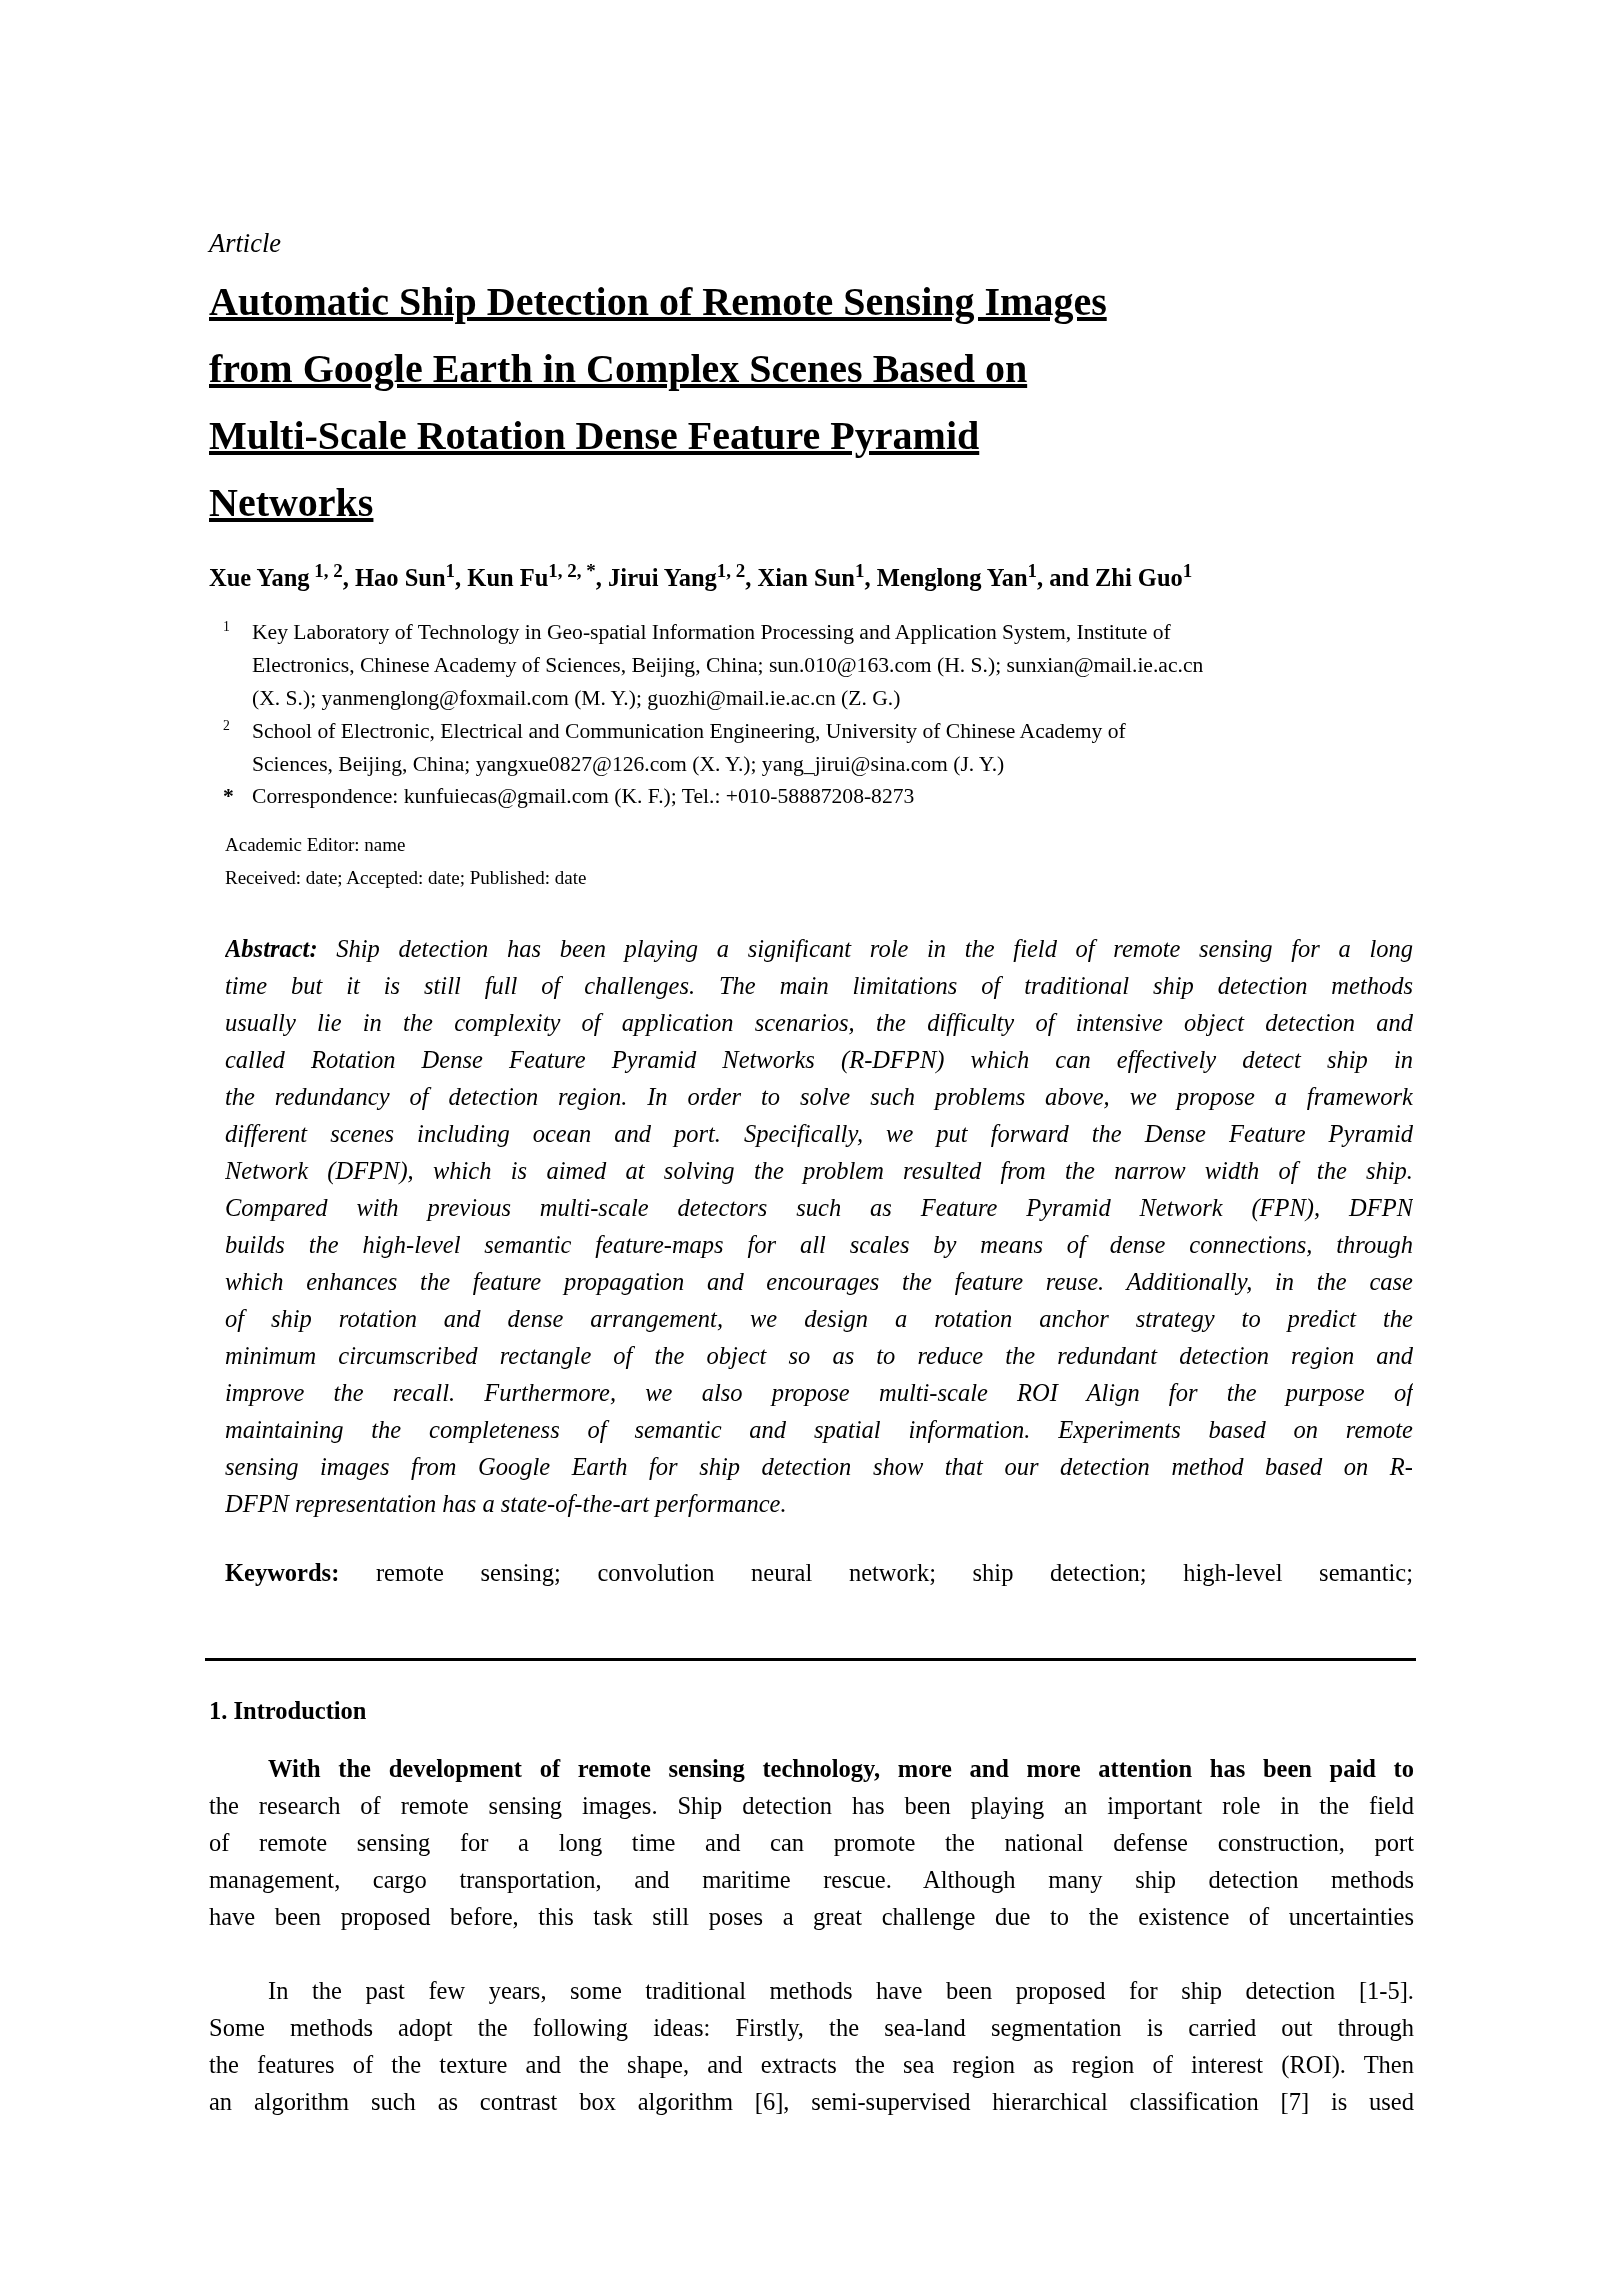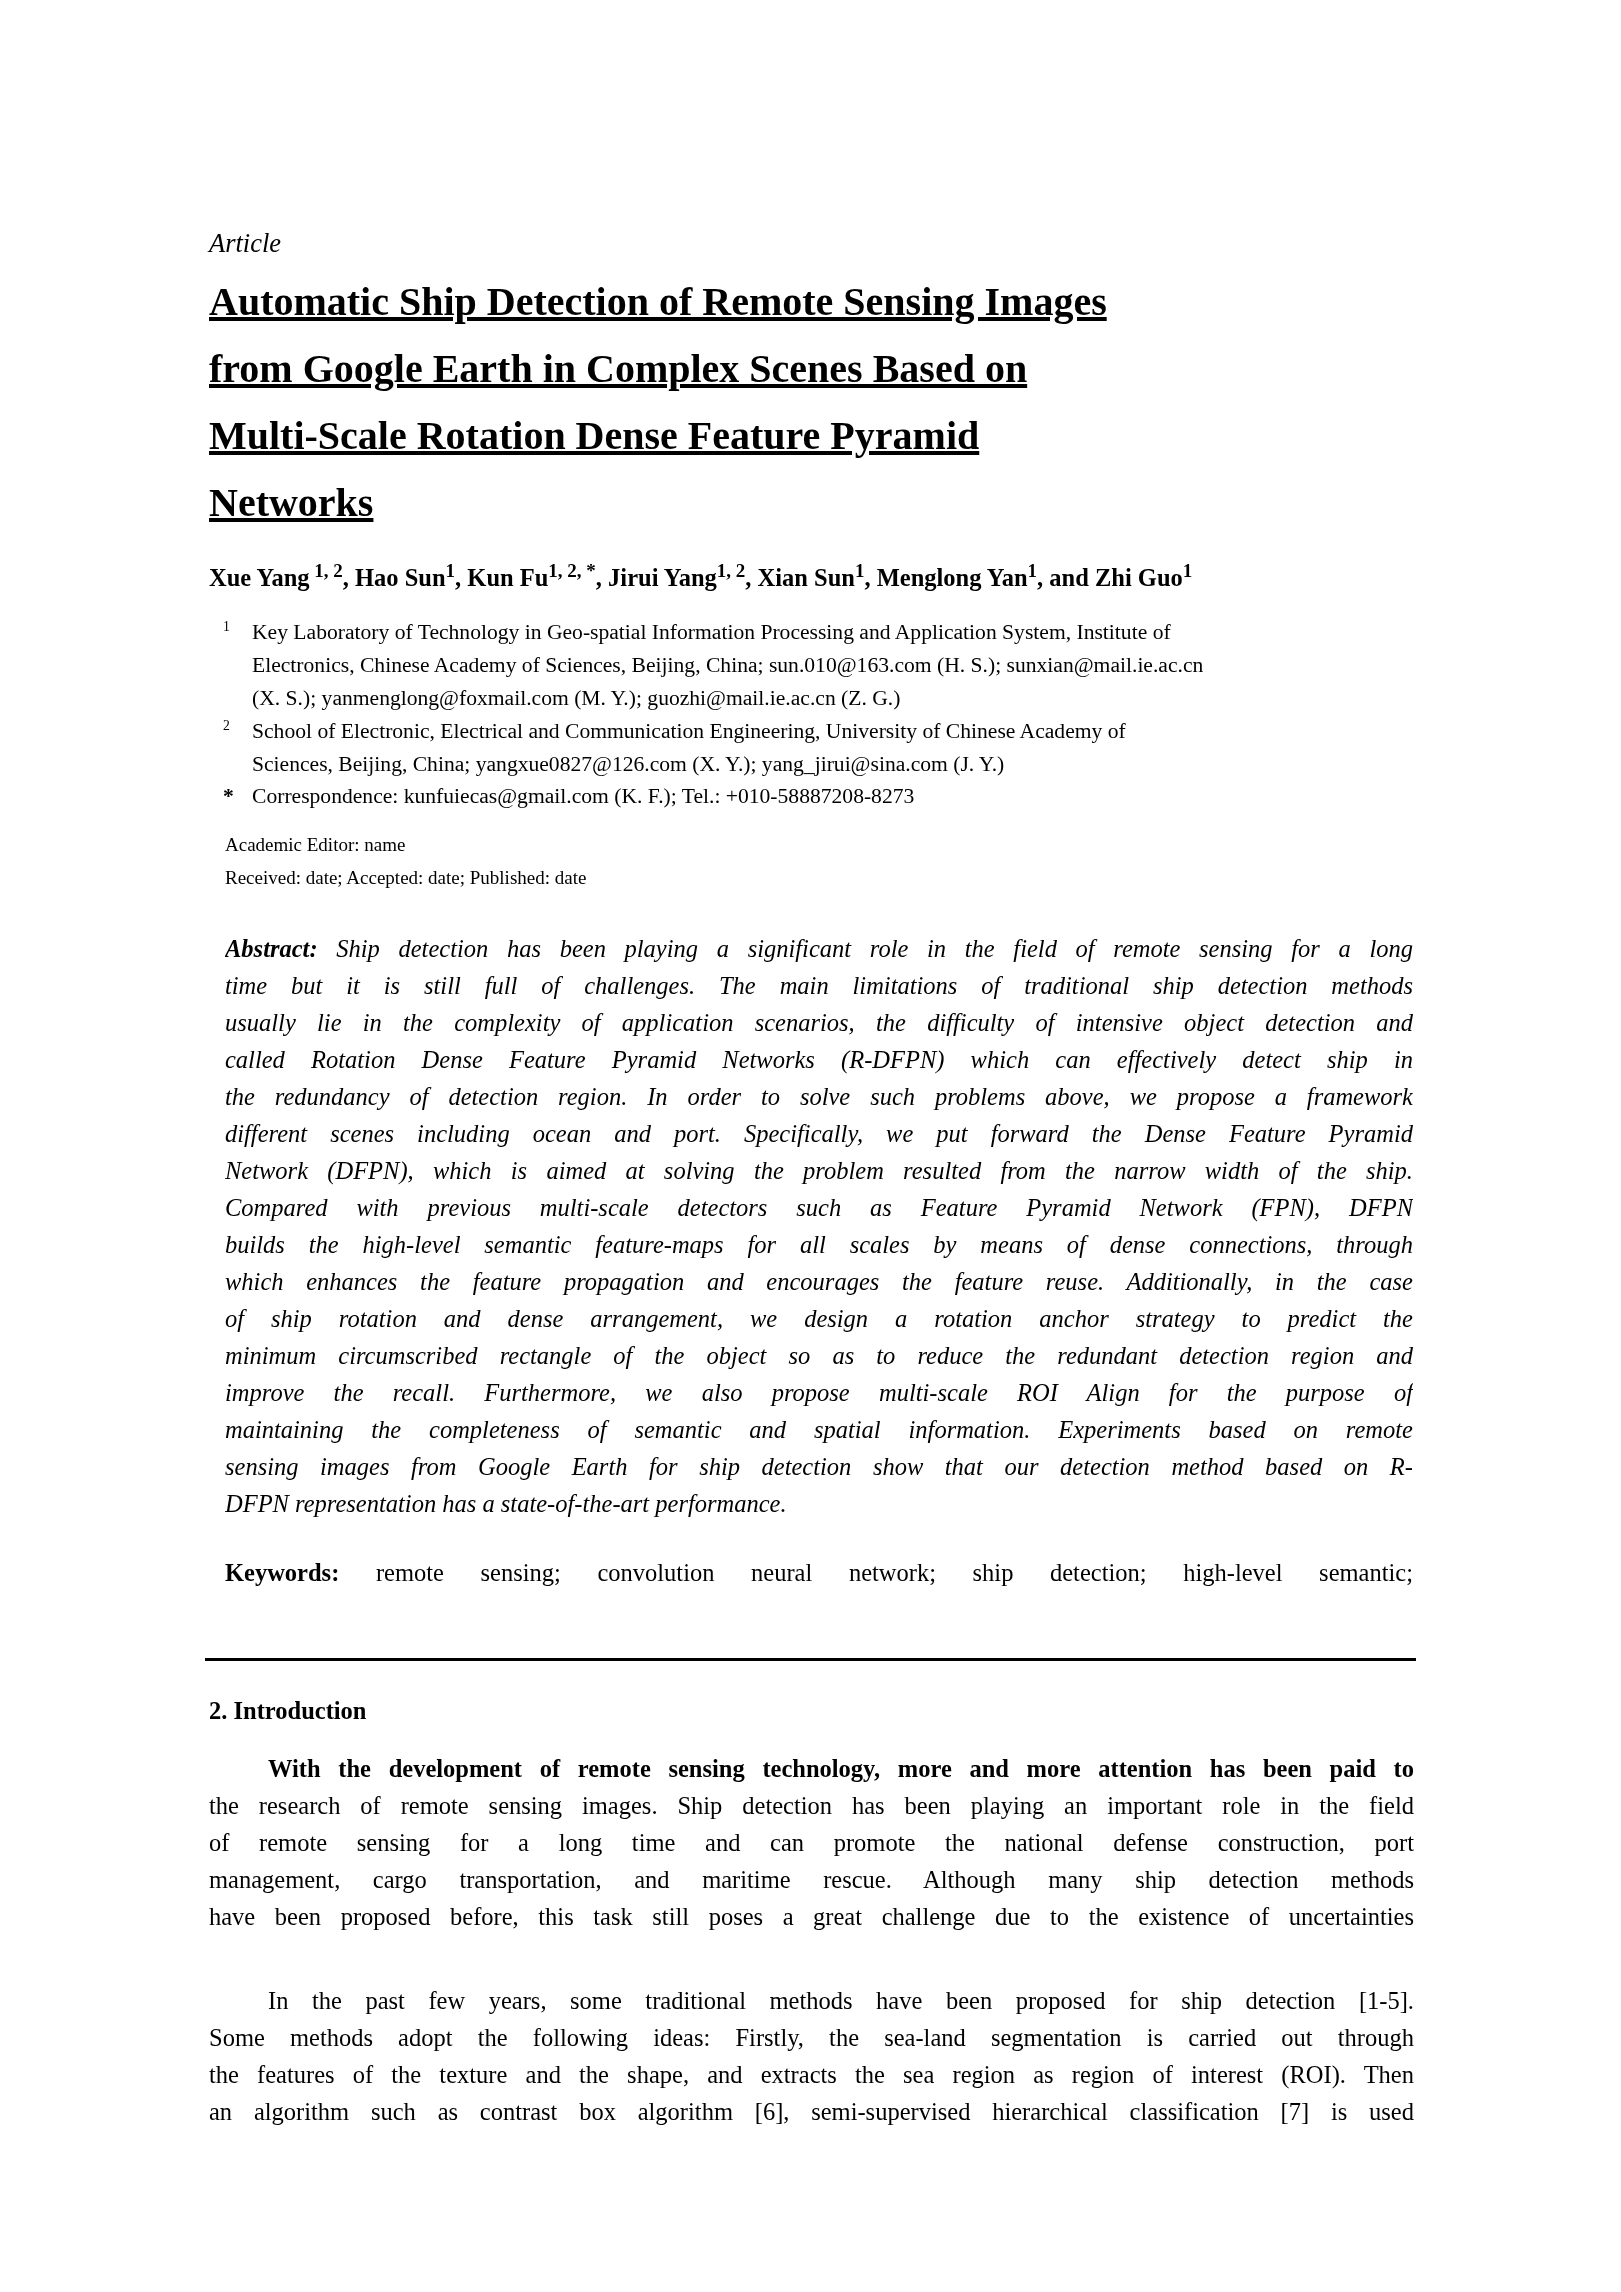--- a/index.html
+++ b/index.html
@@ -76,29 +76,29 @@
   <span class="jline">sensing images from Google Earth for ship detection show that our detection method based on R-</span>
   <span class="jline last">DFPN representation has a state-of-the-art performance.</span>
 </div>
 
 <div class="justify-block" style="left:225px; top:1554px; width:1188px;">
   <span class="jline"><b>Keywords:</b><span> remote sensing; convolution neural network; ship detection; high-level semantic;</span></span>
 </div>
 
 <div class="rule"></div>
 
-<div class="abs section-heading">2. Introduction</div>
+<div class="abs section-heading">1. Introduction</div>
 
 <div class="justify-block" style="left:209px; top:1750px; width:1205px;">
   <span class="jline" style="padding-left:59px;font-weight:bold;">With the development of remote sensing technology, more and more attention has been paid to</span>
   <span class="jline">the research of remote sensing images. Ship detection has been playing an important role in the field</span>
   <span class="jline">of remote sensing for a long time and can promote the national defense construction, port</span>
   <span class="jline">management, cargo transportation, and maritime rescue. Although many ship detection methods</span>
   <span class="jline">have been proposed before, this task still poses a great challenge due to the existence of uncertainties</span>
 </div>
 
-<div class="justify-block" style="left:209px; top:1972px; width:1205px;margin-top:10px;">
+<div class="justify-block" style="left:209px; top:1972px; width:1205px;">
   <span class="jline" style="padding-left:59px;">In the past few years, some traditional methods have been proposed for ship detection [1-5].</span>
   <span class="jline">Some methods adopt the following ideas: Firstly, the sea-land segmentation is carried out through</span>
   <span class="jline">the features of the texture and the shape, and extracts the sea region as region of interest (ROI). Then</span>
   <span class="jline">an algorithm such as contrast box algorithm [6], semi-supervised hierarchical classification [7] is used</span>
 </div>
 
 
 </body></html>

